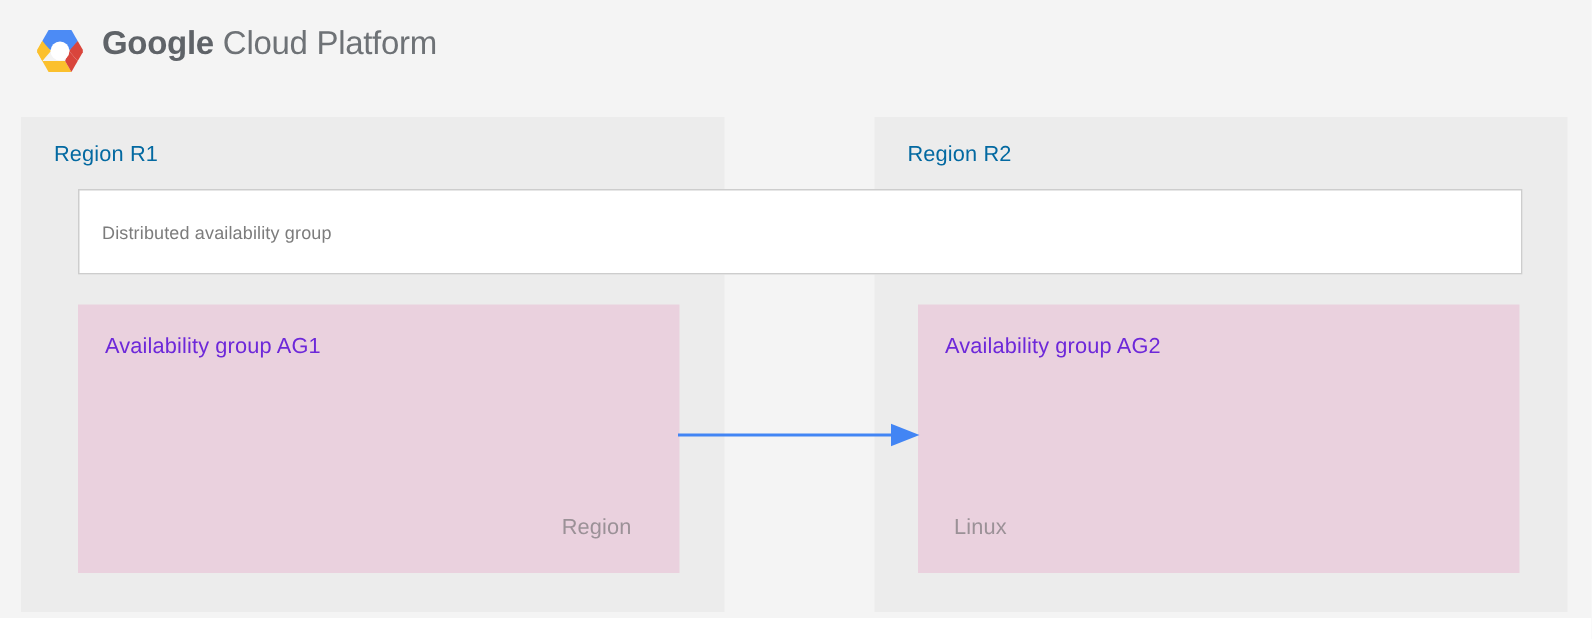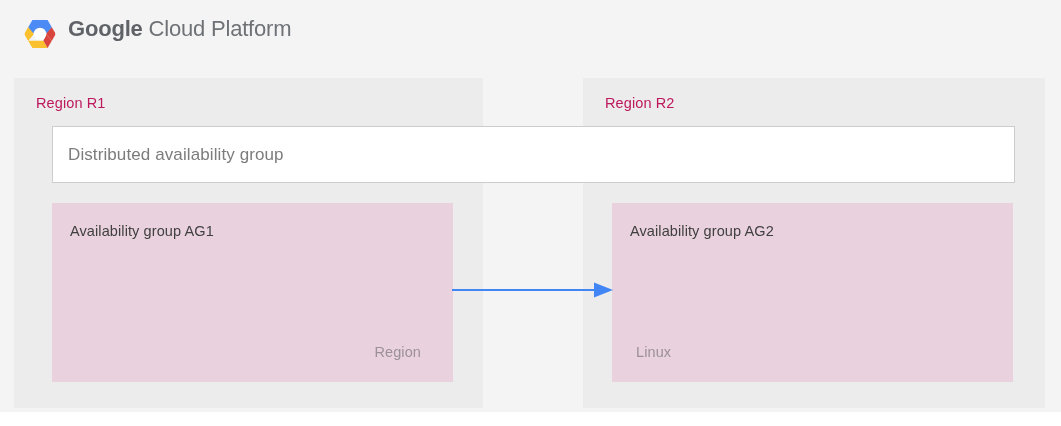--- a/index.html
+++ b/index.html
@@ -72,41 +72,41 @@
     left: 583px;
     top: 78px;
     width: 462px;
     height: 330px;
   }
   .region-label {
     position: absolute;
     left: 22px;
     top: 17px;
     font-size: 14.5px;
-    color: #be185d;
+    color: #0369a1;
     letter-spacing: 0.1px;
   }
 
   
   .dag-band {
     position: absolute;
     left: 52px;
     top: 126px;
     width: 963px;
     height: 57px;
     background: #ffffff;
     border: 1px solid #cdcdcd;
     box-sizing: border-box;
   }
   .dag-label {
     position: absolute;
     left: 15px;
     top: 50%;
     transform: translateY(-50%);
-    font-size: 17px;
+    font-size: 12px;
     color: #7c7c7c;
     letter-spacing: 0.1px;
   }
 
   
   .ag-box {
     position: absolute;
     background: #ead1de;
   }
   #ag-box-1 {
@@ -119,21 +119,21 @@
     left: 612px;
     top: 203px;
     width: 401px;
     height: 179px;
   }
   .ag-title {
     position: absolute;
     left: 18px;
     top: 20px;
     font-size: 14.5px;
-    color: #404040;
+    color: #6d28d9;
     letter-spacing: 0.1px;
   }
   .os-label {
     position: absolute;
     bottom: 22px;
     font-size: 14.5px;
     color: #9b9197;
     letter-spacing: 0.1px;
   }
   #os-label-windows {

